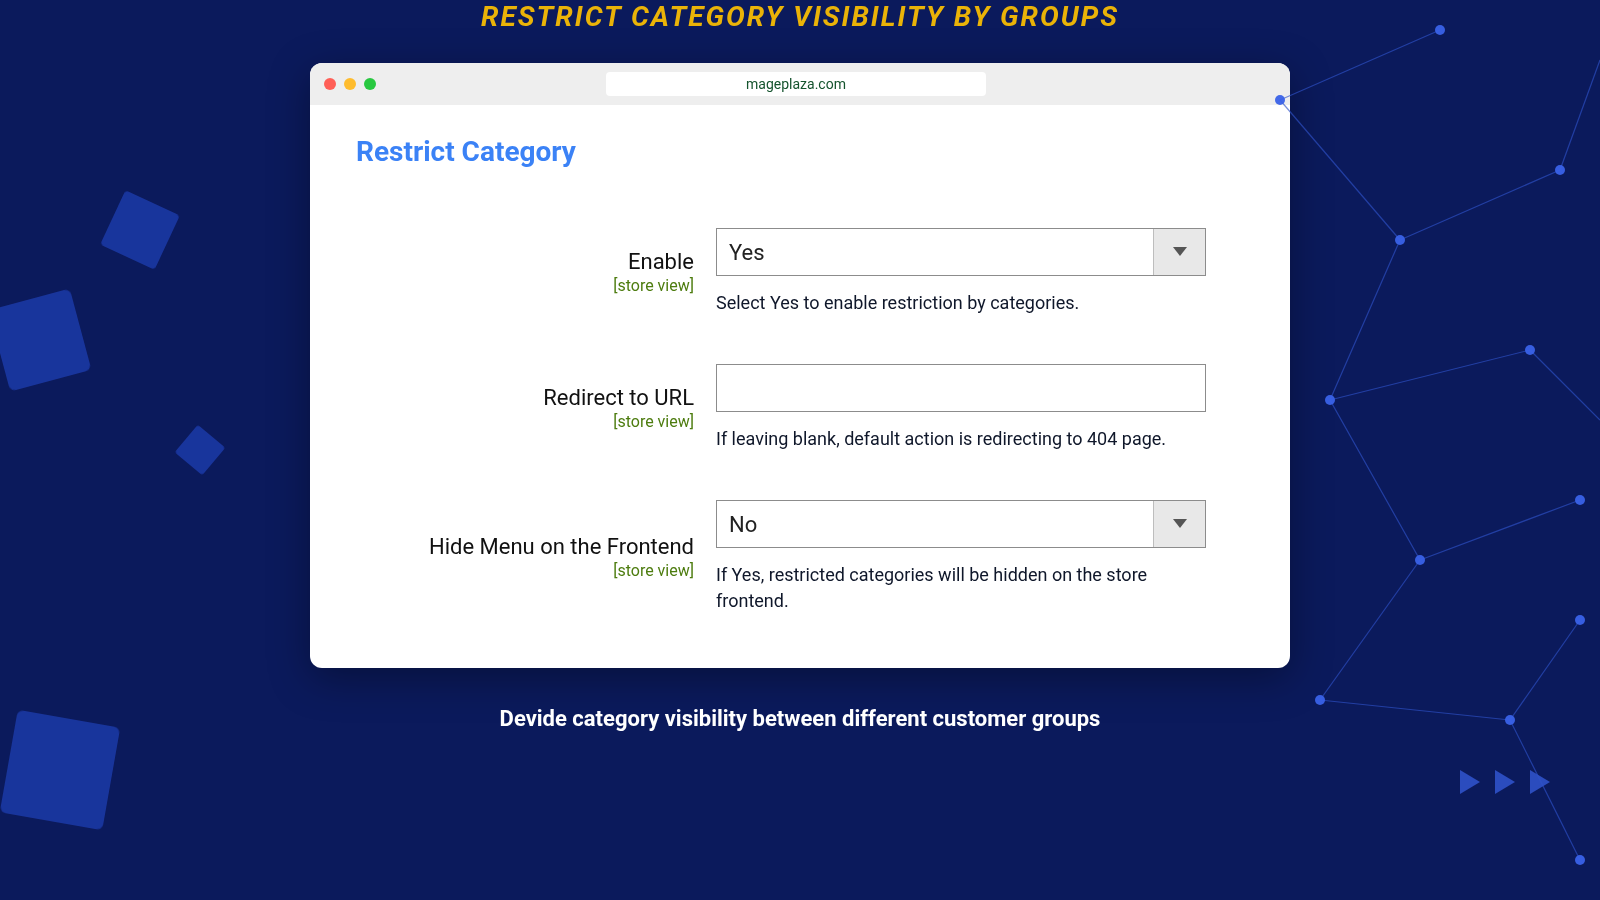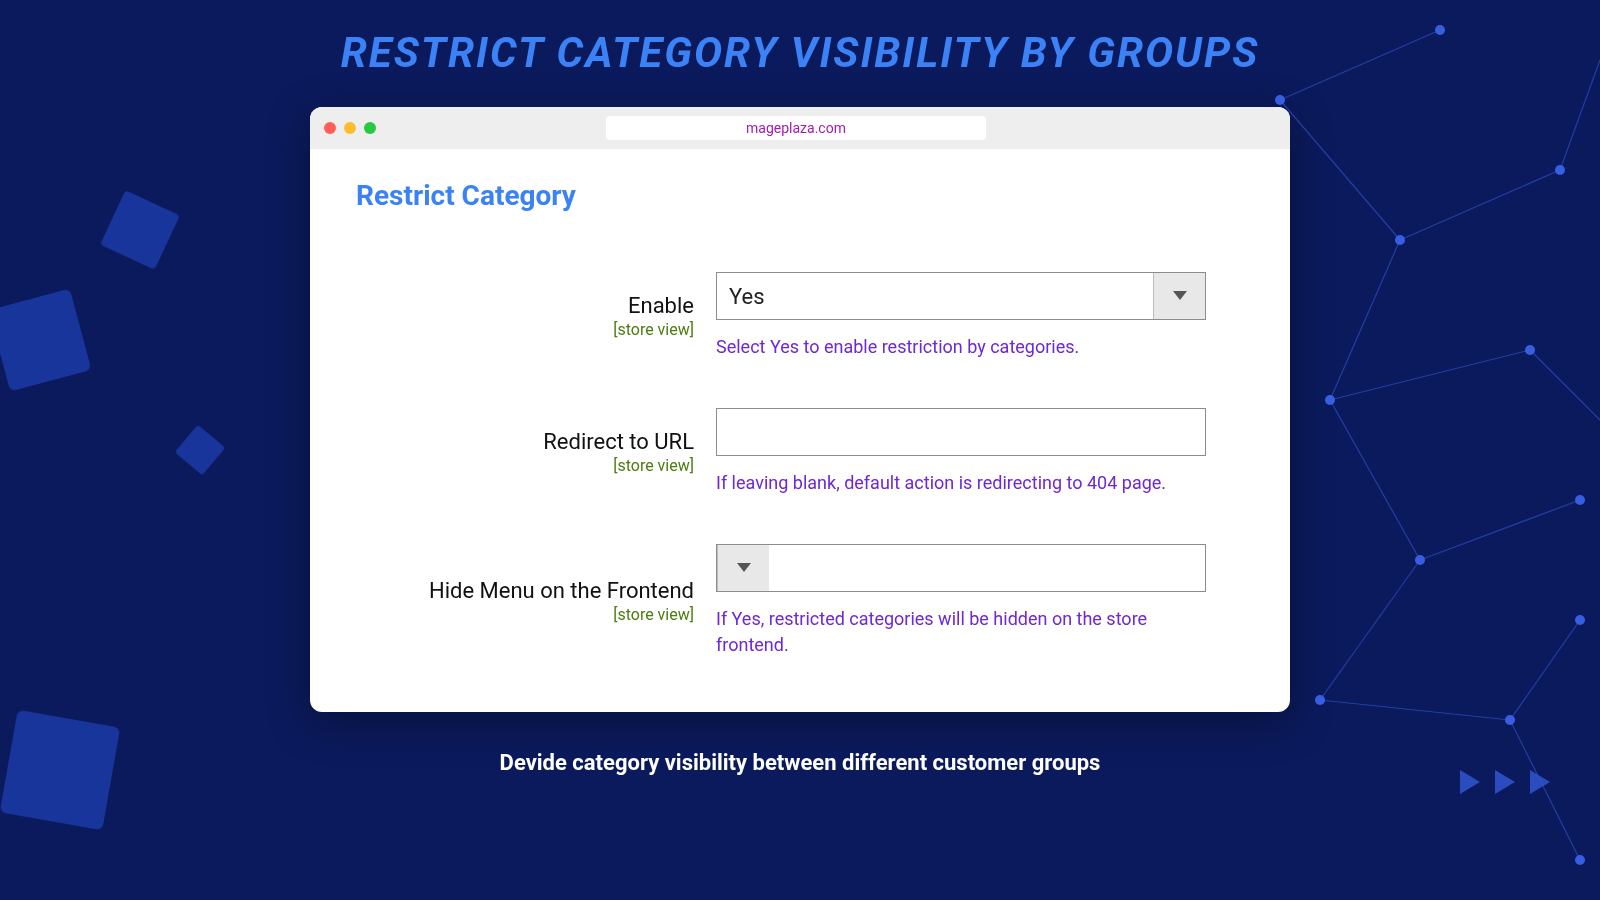--- a/index.html
+++ b/index.html
@@ -11,26 +11,25 @@
     position: relative;
     overflow: hidden;
   }
   .bg-decor {
     position: absolute;
     inset: 0;
     pointer-events: none;
   }
   .page-title {
     text-align: center;
-    color: #3b82f6;
-    font-size: 42px;
+    color: #eab308;
+    font-size: 28px;
     font-weight: 700;
     letter-spacing: 2px;
     font-style: italic;
-    padding-top: 28px;
   }
   .browser-window {
     width: 980px;
     margin: 30px auto 0;
     background: #fff;
     border-radius: 12px;
     box-shadow: 0 10px 40px rgba(0,0,0,0.35);
     overflow: hidden;
   }
   .browser-bar {
@@ -50,21 +49,21 @@
   .t-green { background: #28c840; }
   .url-bar {
     flex: 0 0 380px;
     margin: 0 auto;
     height: 24px;
     background: #fff;
     border-radius: 4px;
     display: flex;
     align-items: center;
     justify-content: center;
-    color: #a21caf;
+    color: #14532d;
     font-size: 14px;
   }
   .browser-content {
     padding: 30px 46px 44px;
   }
   .section-title {
     font-size: 28px;
     font-weight: 700;
     color: #3b82f6;
     margin-bottom: 60px;
@@ -121,21 +120,21 @@
     width: 100%;
     height: 48px;
     border: 1px solid #8c8c8c;
     background: #fff;
     padding: 0 12px;
     font-size: 18px;
   }
   .help-text {
     margin-top: 14px;
     font-size: 18px;
-    color: #6d28d9;
+    color: #0f172a;
     line-height: 1.45;
   }
   .page-subtitle {
     text-align: center;
     color: #fff;
     font-size: 22px;
     margin-top: 38px;
     font-weight: 700;
   }
 </style>
@@ -238,20 +237,21 @@
       </div>
     </div>
 
     <div class="form-row">
       <div class="label-col">
         <div class="label-main">Hide Menu on the Frontend</div>
         <div class="label-scope">[store view]</div>
       </div>
       <div class="input-col">
         <div class="select-wrap">
+          <div class="select-value">No</div>
           <div class="select-btn">
             <svg width="14" height="10" viewBox="0 0 14 10">
                 <polygon points="0,0 14,0 7,9" fill="#555"></polygon>
               </svg>
           </div>
         </div>
         <div class="help-text">If Yes, restricted categories will be hidden on the store frontend.</div>
       </div>
     </div>
 

